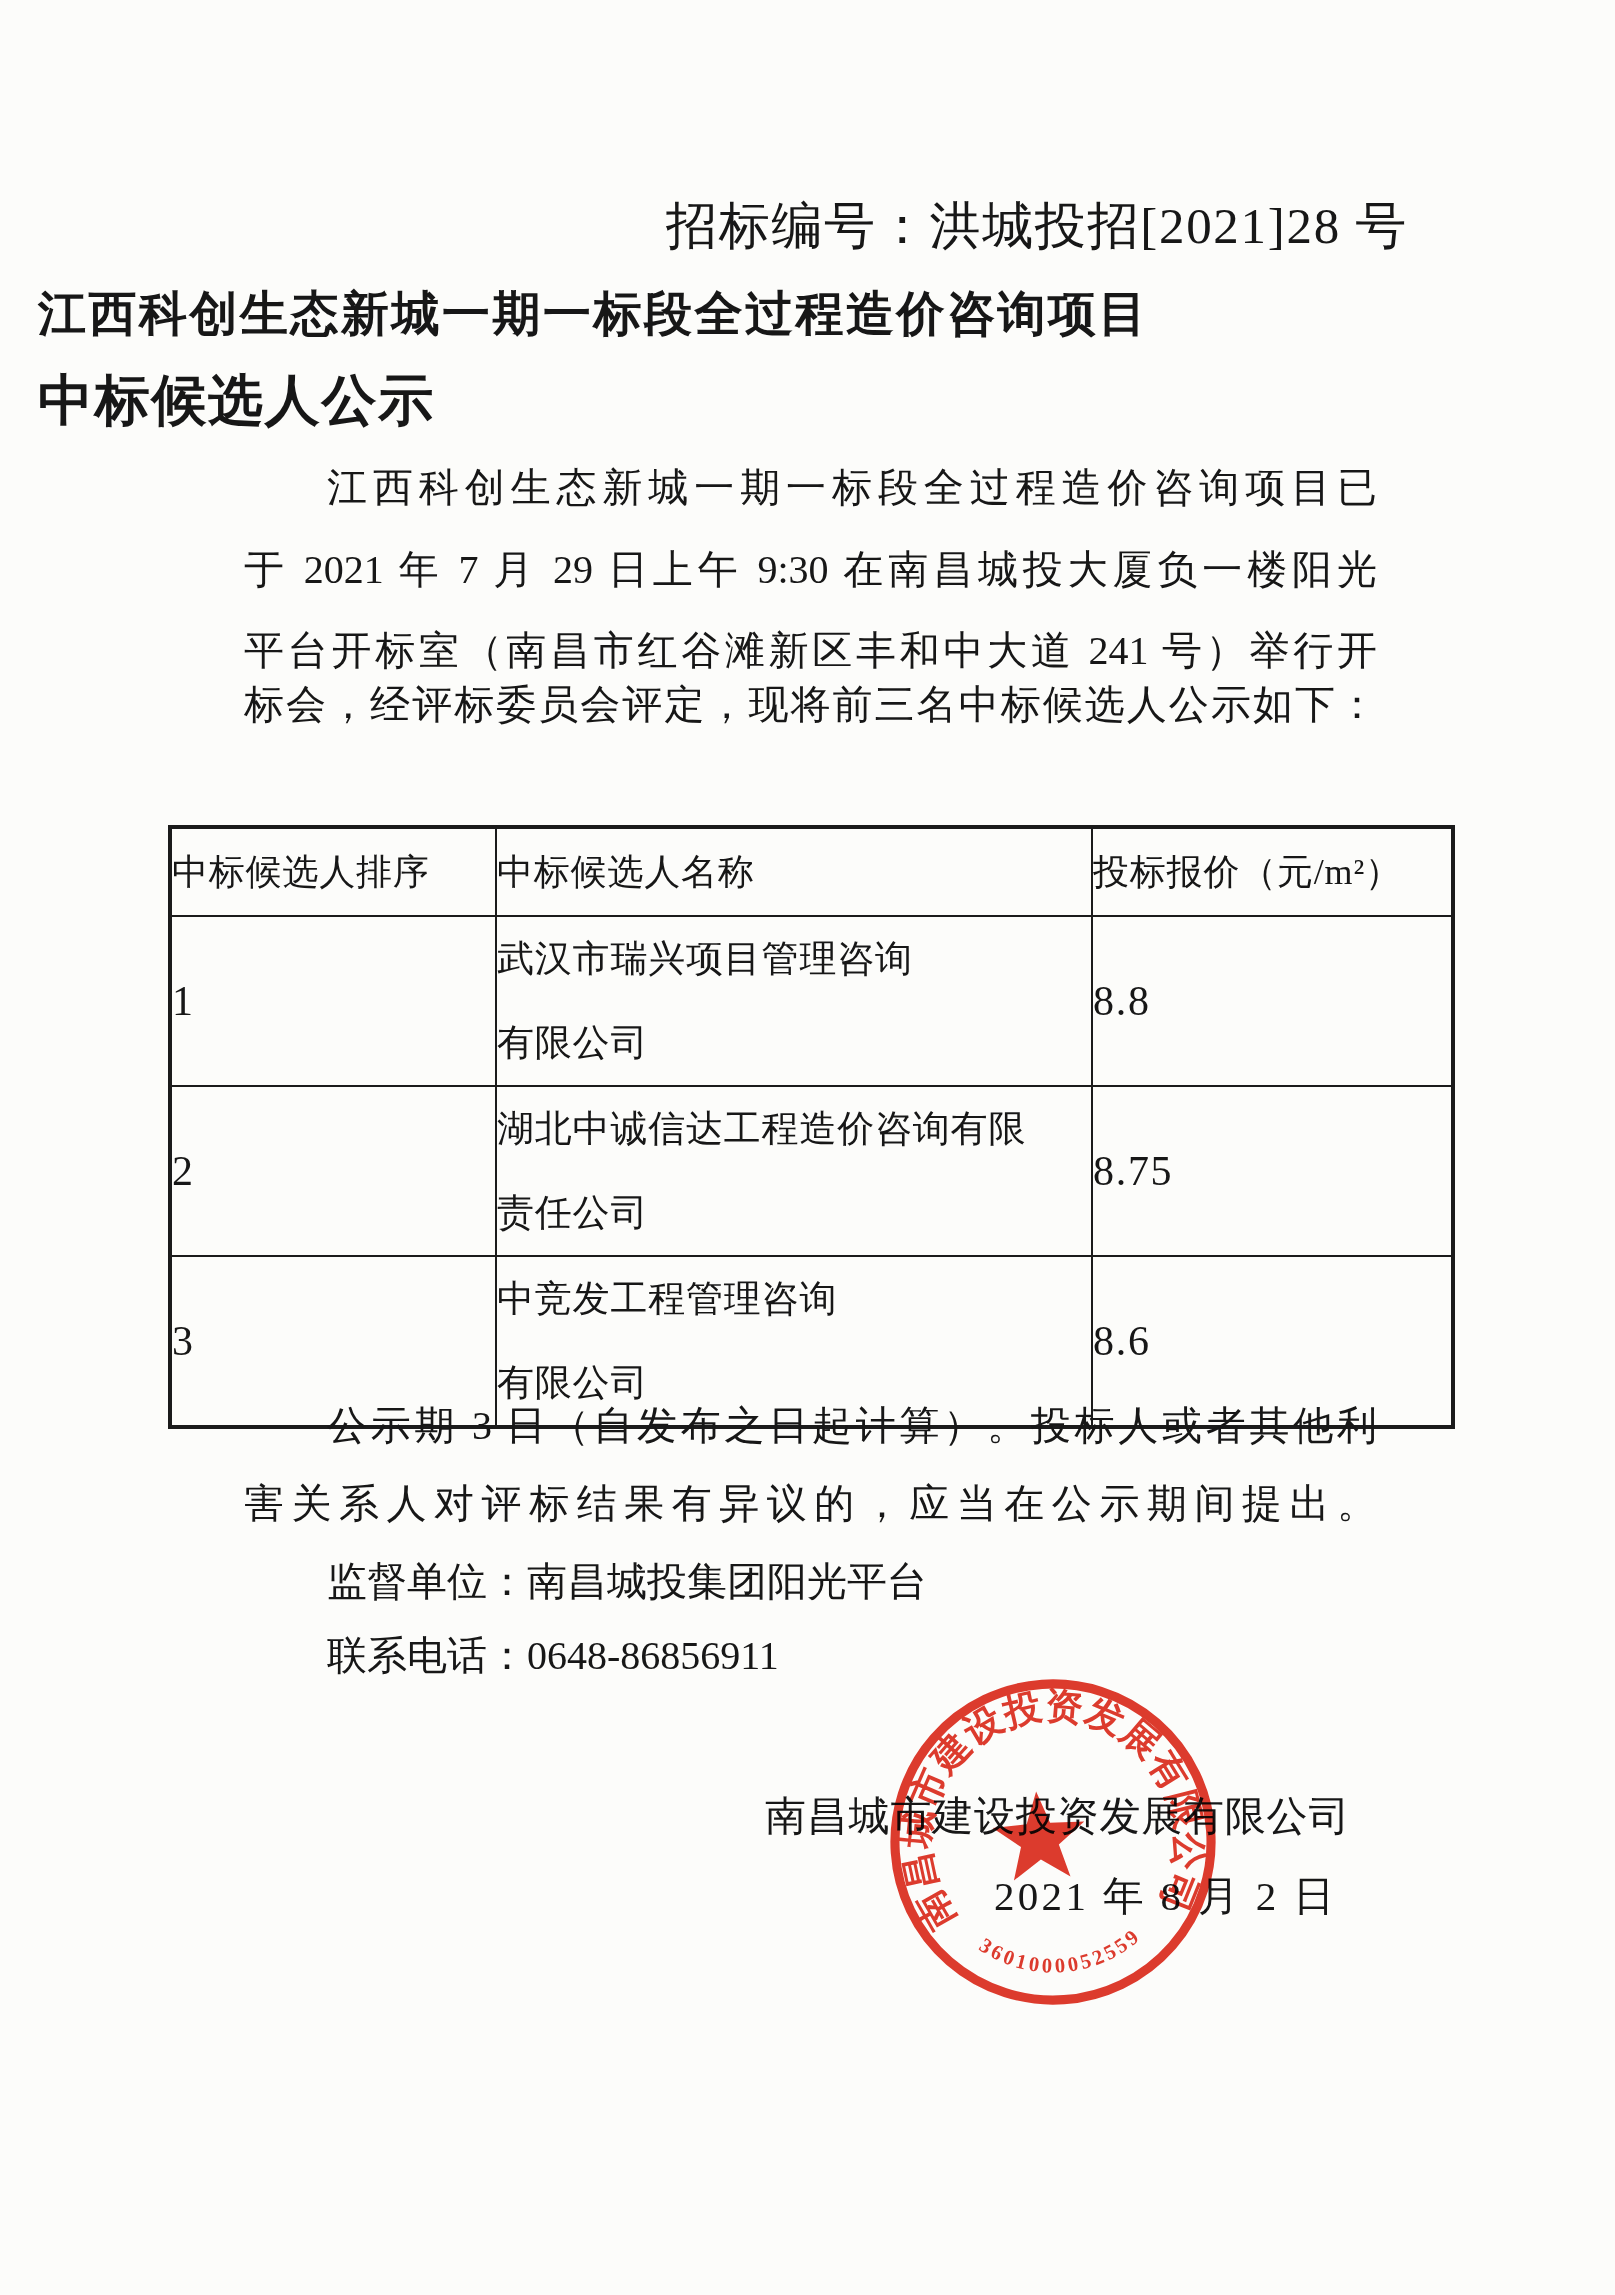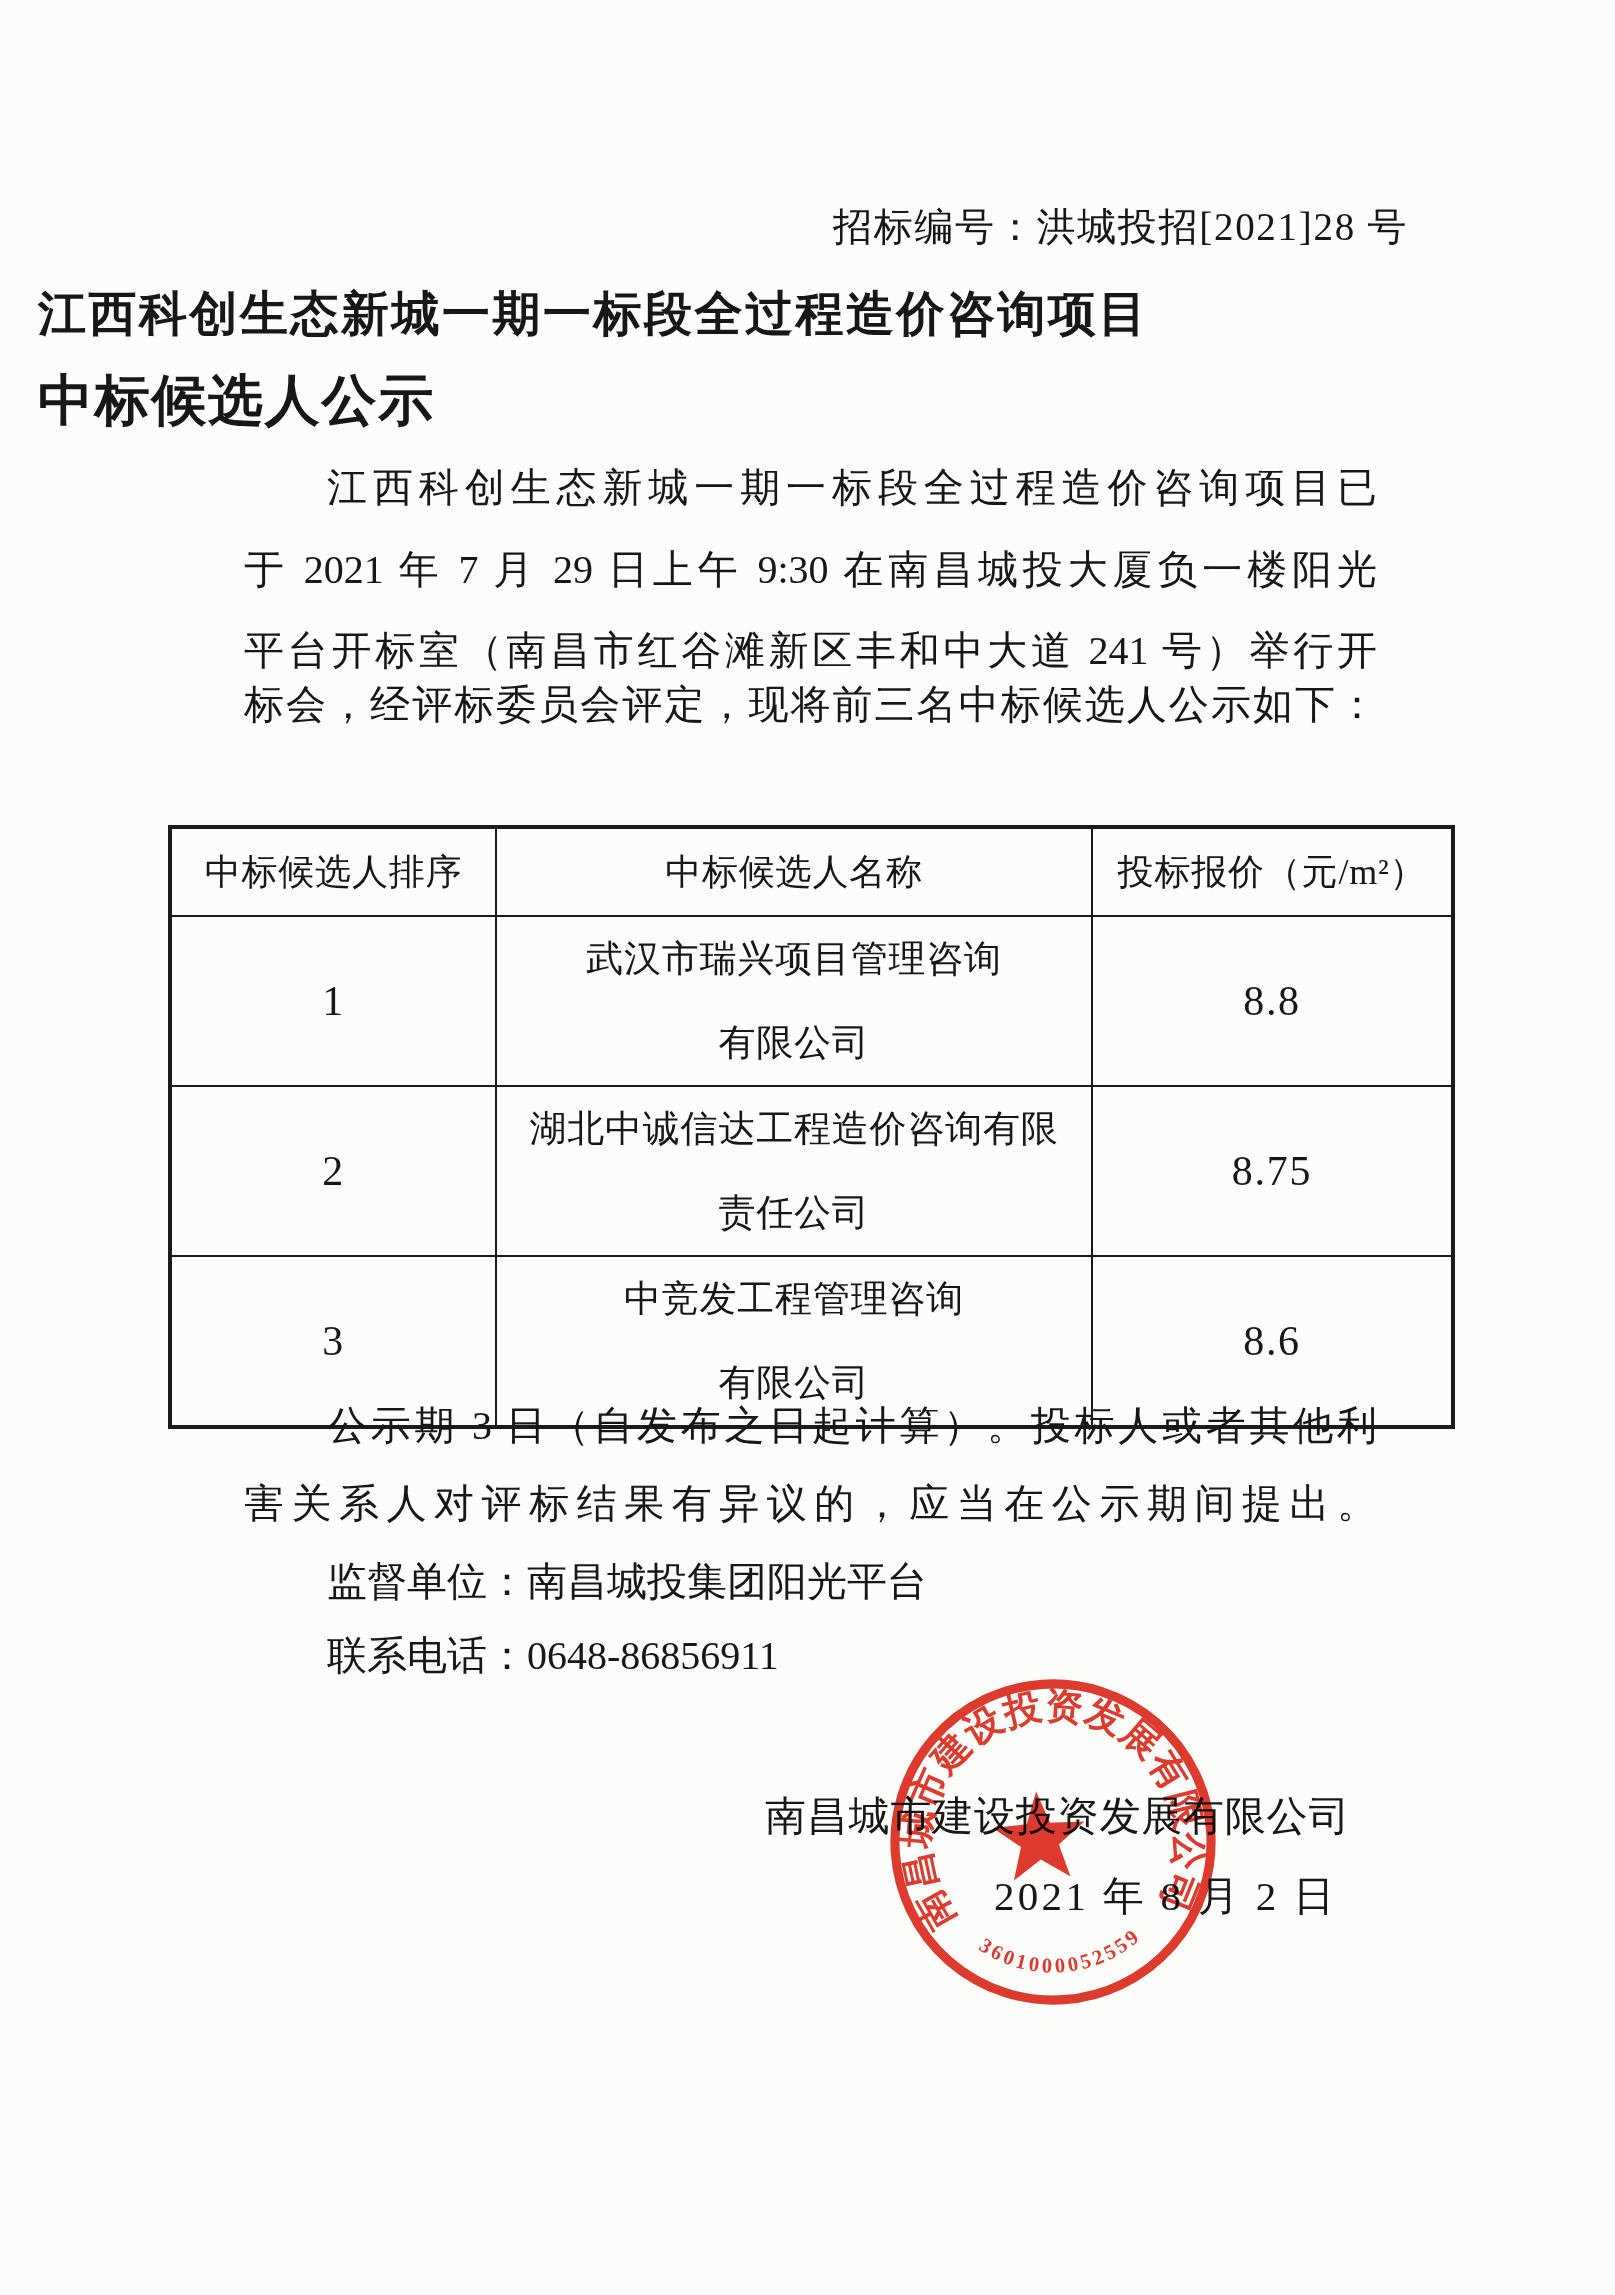--- a/index.html
+++ b/index.html
@@ -6,21 +6,21 @@
   body{
     width:1616px;height:2295px;position:relative;
     background:#fcfcfa;
     font-family:"Liberation Serif","DejaVu Serif",serif;
     color:#171717;
     overflow:hidden;
   }
   .abs{position:absolute;}
   .tender-no{
     top:200px;right:208px;
-    font-size:39px;line-height:53px;
+    font-size:51px;line-height:53px;
     letter-spacing:1.7px;
     text-align:right;
   }
   .title-wrap{left:38px;right:0;text-align:left;}
   .title1{
     top:282px;
     font-size:48px;line-height:63px;font-weight:700;
     letter-spacing:2.5px;
   }
   .title2{
@@ -46,21 +46,21 @@
   .n3{top:1553px;}
   .n4{top:1627px;}
   table.bid{
     position:absolute;left:168px;top:825px;
     width:1282px;height:551px;
     border-collapse:collapse;table-layout:fixed;
     background:transparent;
   }
   table.bid td{
     border:2.5px solid #1b1b1b;
-    text-align:center;vertical-align:middle;
+    text-align:left;vertical-align:middle;
     padding:0;
   }
   table.bid{border:4.2px solid #1b1b1b;}
   tr.hdr{height:89px;}
   tr.r1{height:147px;}
   tr.r2{height:158px;}
   tr.r3{height:156px;}
   .hcell{font-size:36px;letter-spacing:0.8px;}
   .rankcell,.pricecell{font-size:42px;letter-spacing:1.7px;}
   .namecell{font-size:37px;line-height:84px;letter-spacing:0.8px;}

